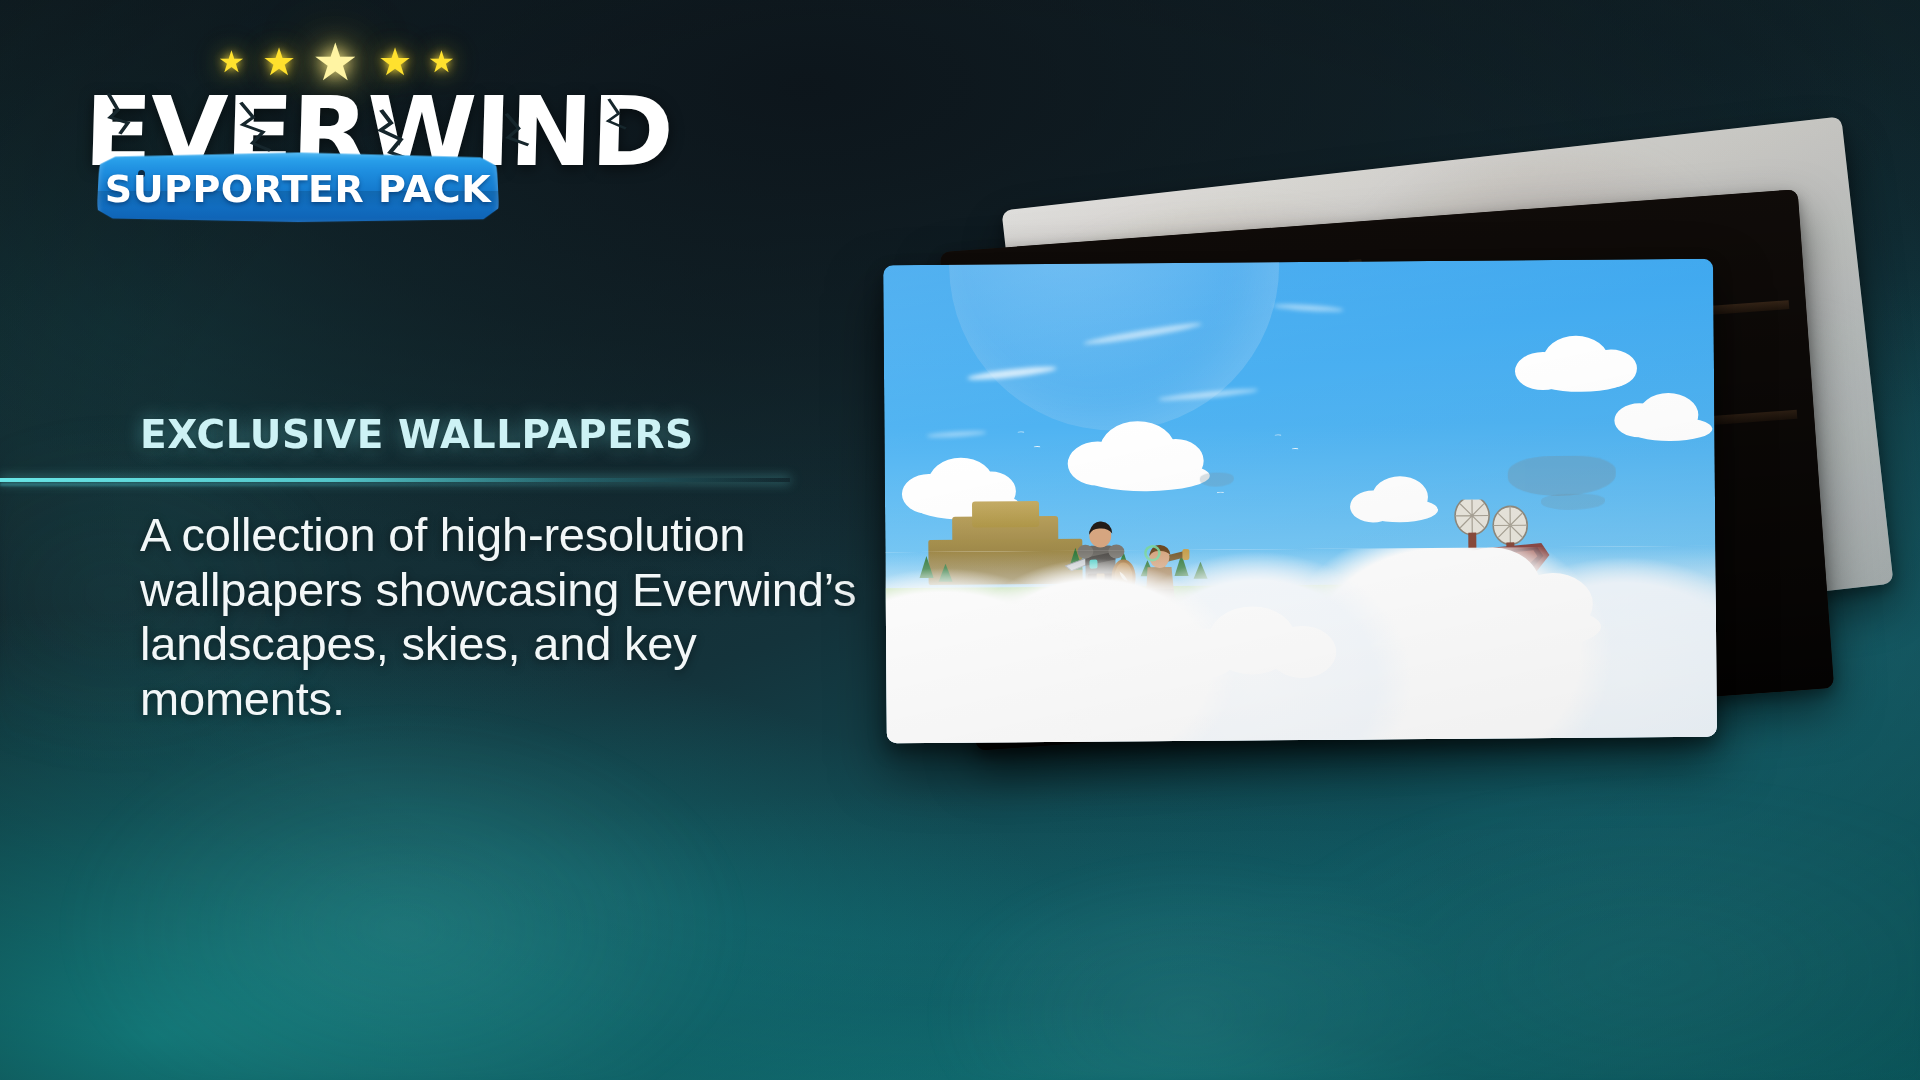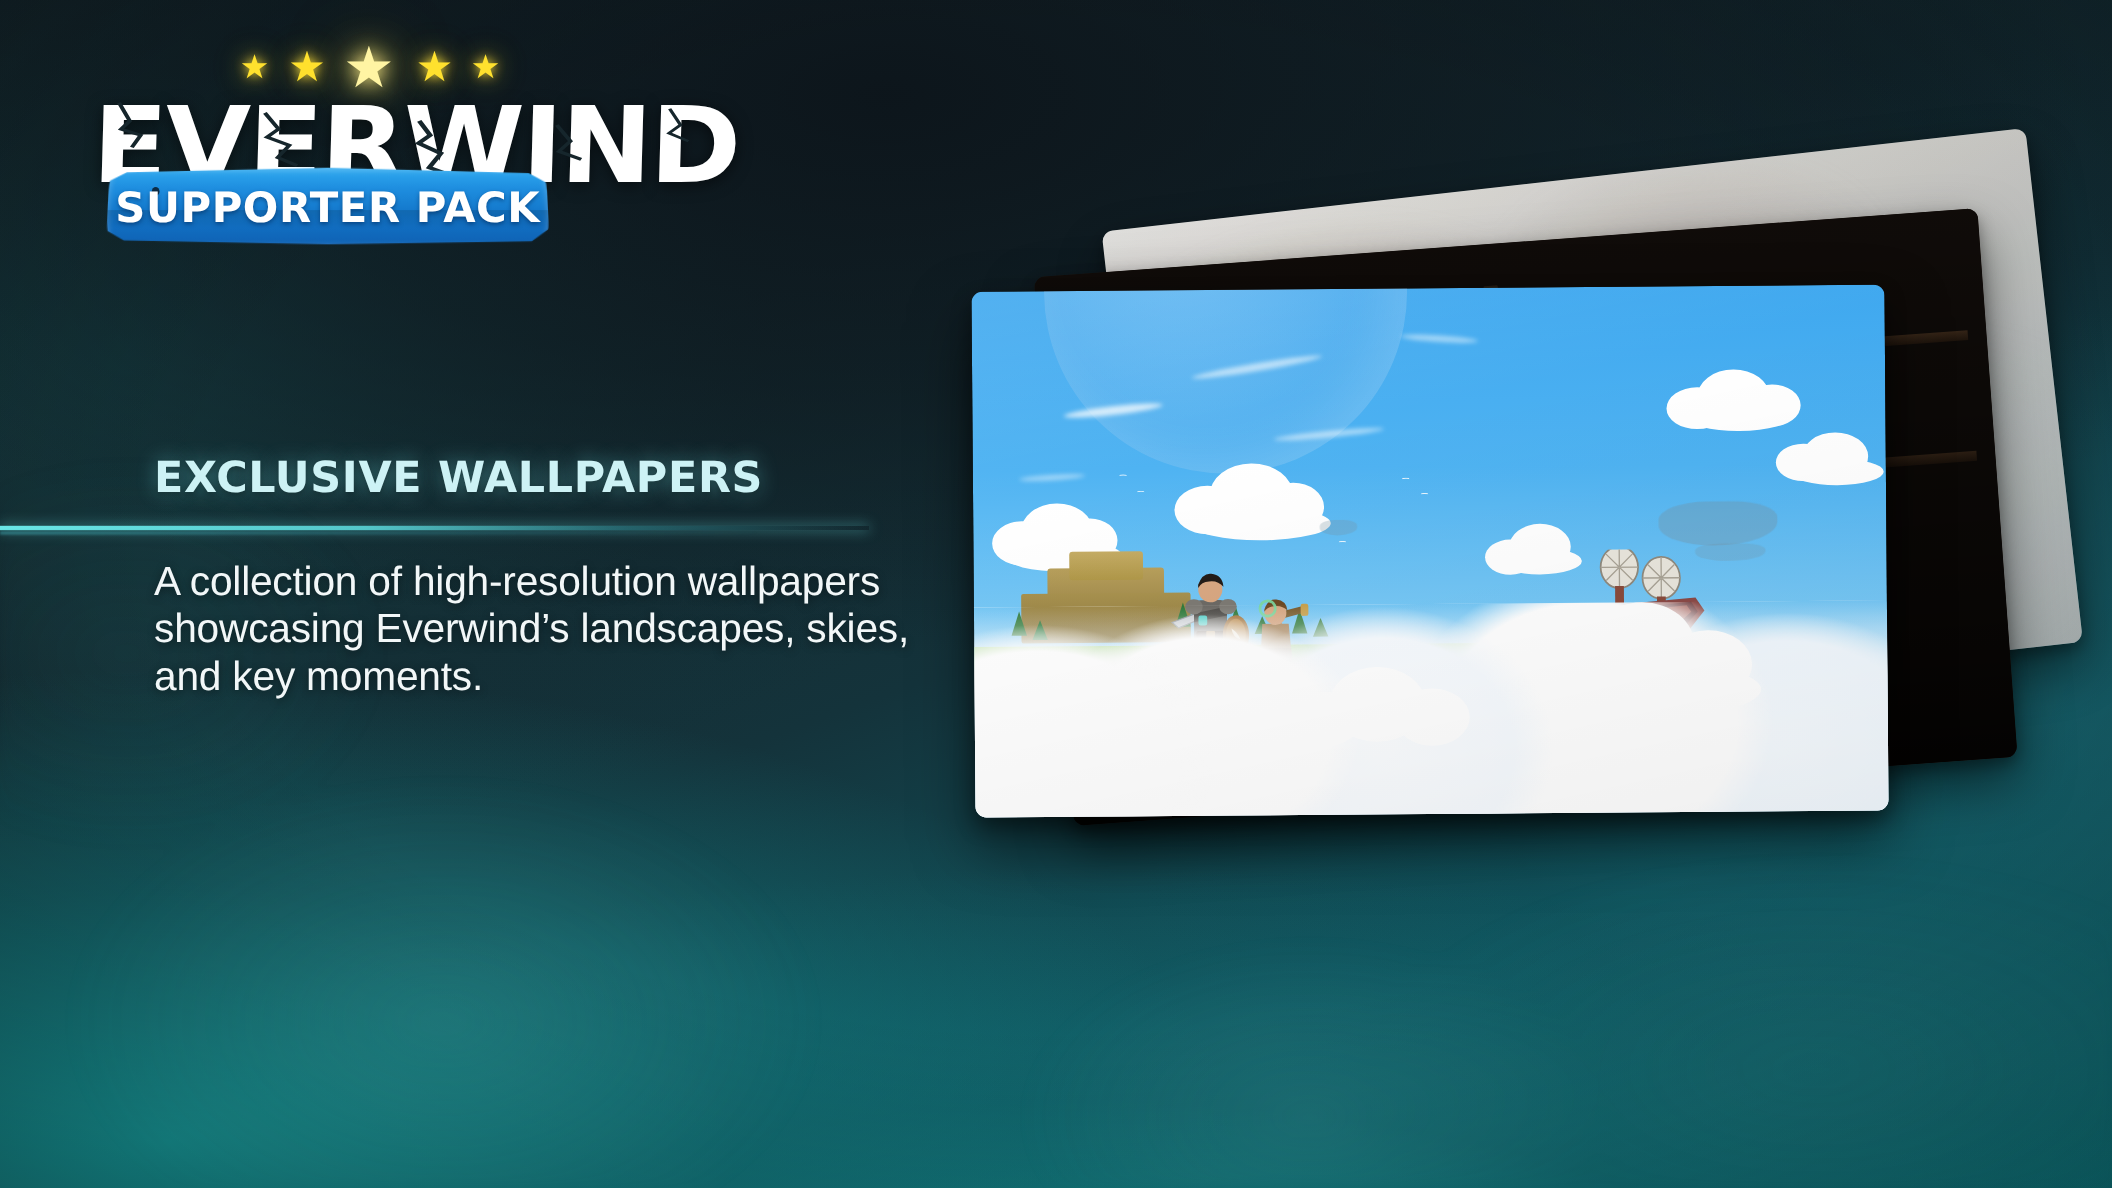--- a/index.html
+++ b/index.html
@@ -121,21 +121,21 @@
     box-shadow:0 0 12px rgba(120,245,245,0.55);
   }
   .divider-under {
     position:absolute; left:0; top:9px; height:3px; width:690px;
     background:linear-gradient(90deg, rgba(60,160,170,0.55) 0%, rgba(40,120,135,0.25) 65%, rgba(30,90,105,0) 100%);
     filter:blur(1px);
   }
   .feature-body {
     position:absolute; left:0; top:96px; width:720px;
     font-family:"Liberation Sans", sans-serif;
-    font-size:37px;
+    font-size:47px;
     line-height:1.16;
     color:#f2f7f8;
     text-shadow:0 2px 8px rgba(0,0,0,0.45);
     letter-spacing:-0.2px;
   }
 
   
   .stack { position:absolute; left:885px; top:170px; width:960px; height:700px; }
   .card {
     position:absolute;

